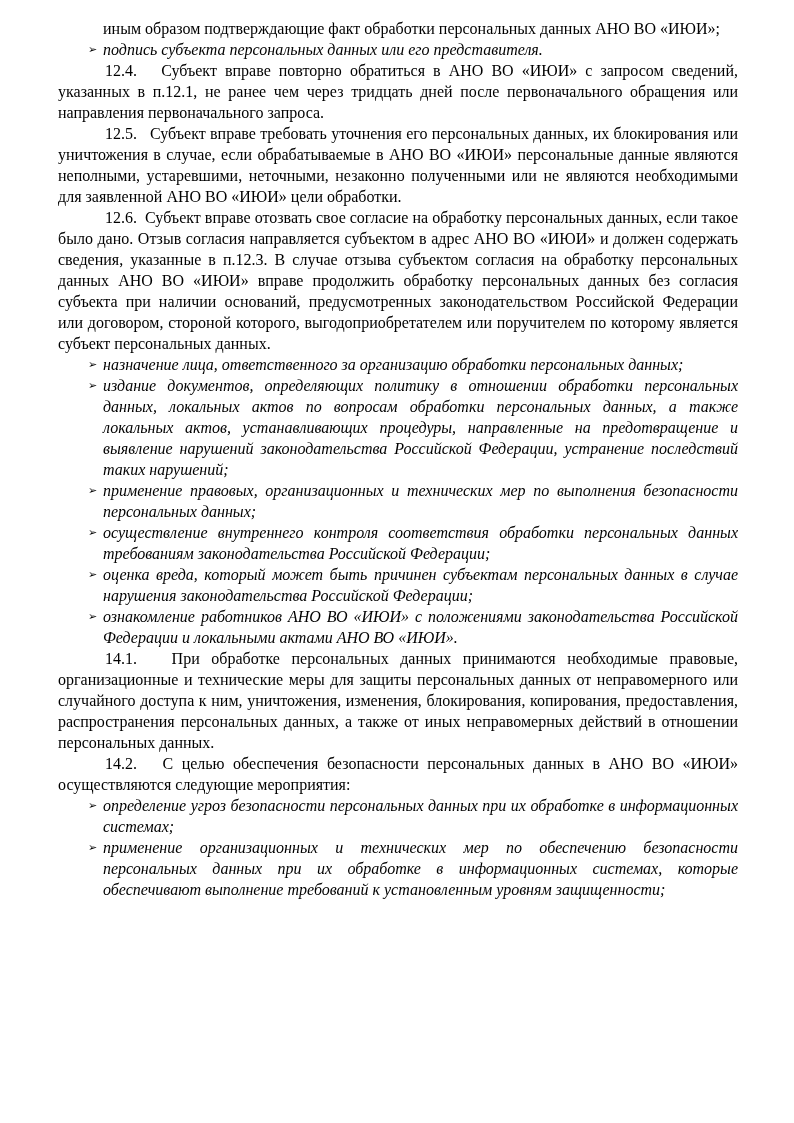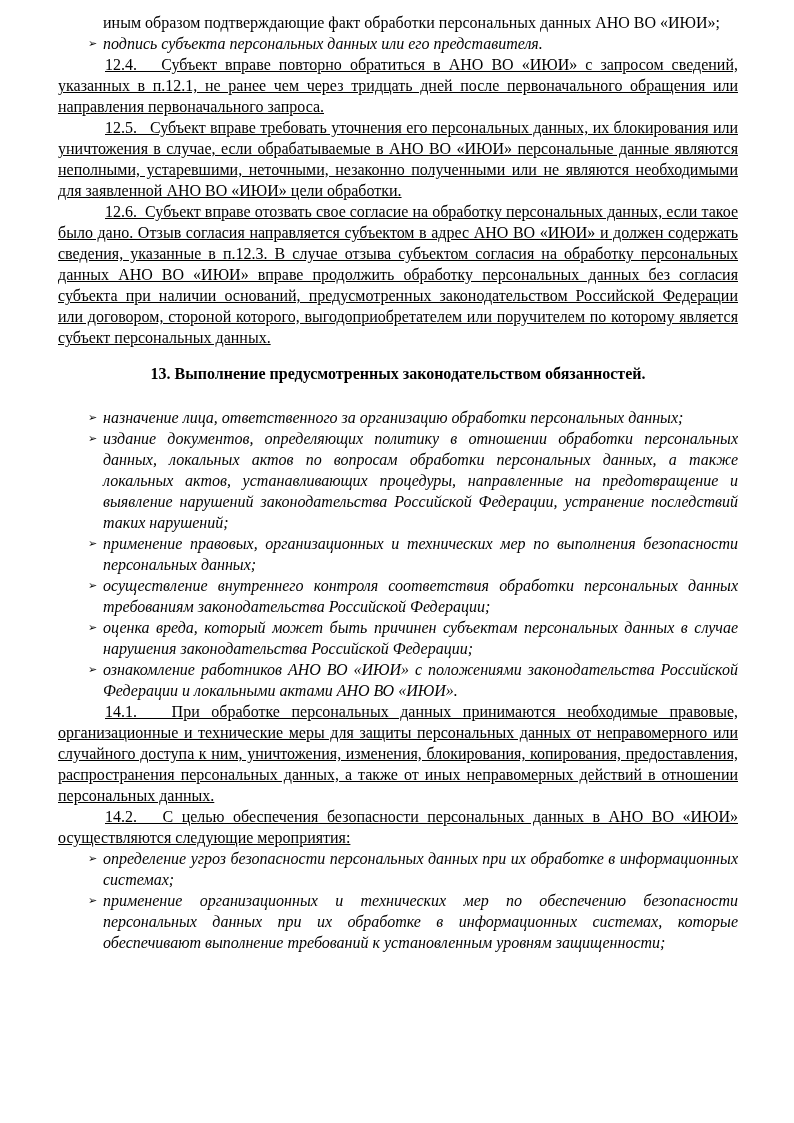--- a/index.html
+++ b/index.html
@@ -5,33 +5,32 @@
   html, body {
     margin: 0;
     padding: 0;
     background: #ffffff;
   }
   .page {
     position: relative;
     width: 794px;
     height: 1123px;
     box-sizing: border-box;
-    padding: 12px 56px 0 58px;
+    padding: 18px 56px 0 58px;
     background: #ffffff;
     color: #000000;
     font-family: "Liberation Serif", "DejaVu Serif", serif;
     font-size: 16px;
     line-height: 21px;
     overflow: hidden;
   }
   .p {
     margin: 0;
     text-align: justify;
     text-indent: 47px;
-    text-decoration: underline;
   }
   .cont {
     margin: 0 0 0 45px;
     text-align: justify;
   }
   .heading {
     margin: 15px 0 23px 0;
     font-weight: bold;
     text-align: center;
     text-indent: 0;
@@ -67,21 +66,20 @@
     <span class="mk">➢</span>
     <span class="bt">подпись субъекта персональных данных или его представителя.</span>
   </div>
 
   <p class="p">12.4.&nbsp;&nbsp; Субъект вправе повторно обратиться в АНО ВО «ИЮИ» с запросом сведений, указанных в п.12.1, не ранее чем через тридцать дней после первоначального обращения или направления первоначального запроса.</p>
 
   <p class="p">12.5.&nbsp;&nbsp; Субъект вправе требовать уточнения его персональных данных, их блокирования или уничтожения в случае, если обрабатываемые в АНО ВО «ИЮИ» персональные данные являются неполными, устаревшими, неточными, незаконно полученными или не являются необходимыми для заявленной АНО ВО «ИЮИ» цели обработки.</p>
 
   <p class="p">12.6.&nbsp;&nbsp;Субъект вправе отозвать свое согласие на обработку персональных данных, если такое было дано. Отзыв согласия направляется субъектом в адрес АНО ВО «ИЮИ» и должен содержать сведения, указанные в п.12.3. В случае отзыва субъектом согласия на обработку персональных данных АНО ВО «ИЮИ» вправе продолжить обработку персональных данных без согласия субъекта при наличии оснований, предусмотренных законодательством Российской Федерации или договором, стороной которого, выгодоприобретателем или поручителем по которому является субъект персональных данных.</p>
 
-  <p class="heading">13. Выполнение предусмотренных законодательством обязанностей.</p>
 
 
   <div class="bullet">
     <span class="mk">➢</span>
     <span class="bt">назначение лица, ответственного за организацию обработки персональных данных;</span>
   </div>
 
   <div class="bullet">
     <span class="mk">➢</span>
     <span class="bt">издание документов, определяющих политику в отношении обработки персональных данных, локальных актов по вопросам обработки персональных данных, а также локальных актов, устанавливающих процедуры, направленные на предотвращение и выявление нарушений законодательства Российской Федерации, устранение последствий таких нарушений;</span>

